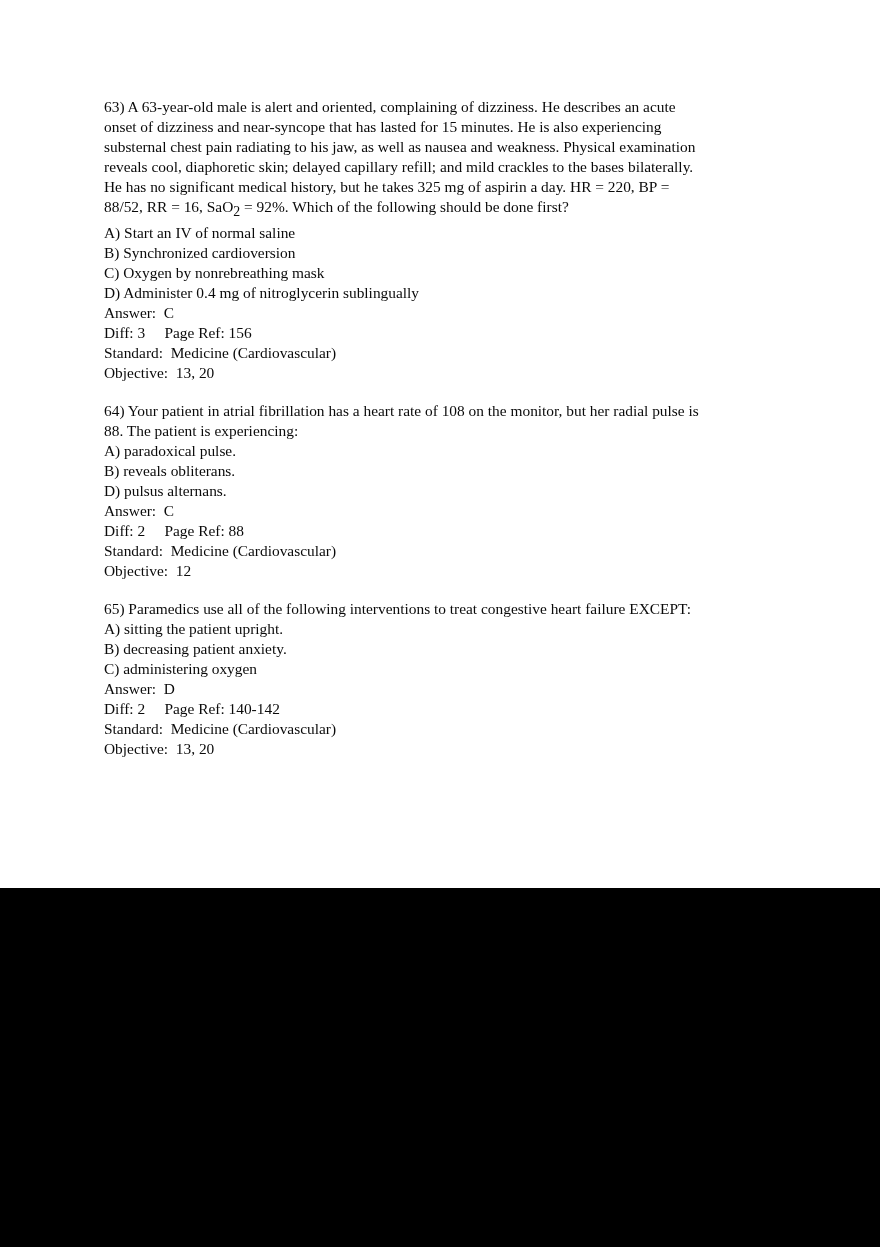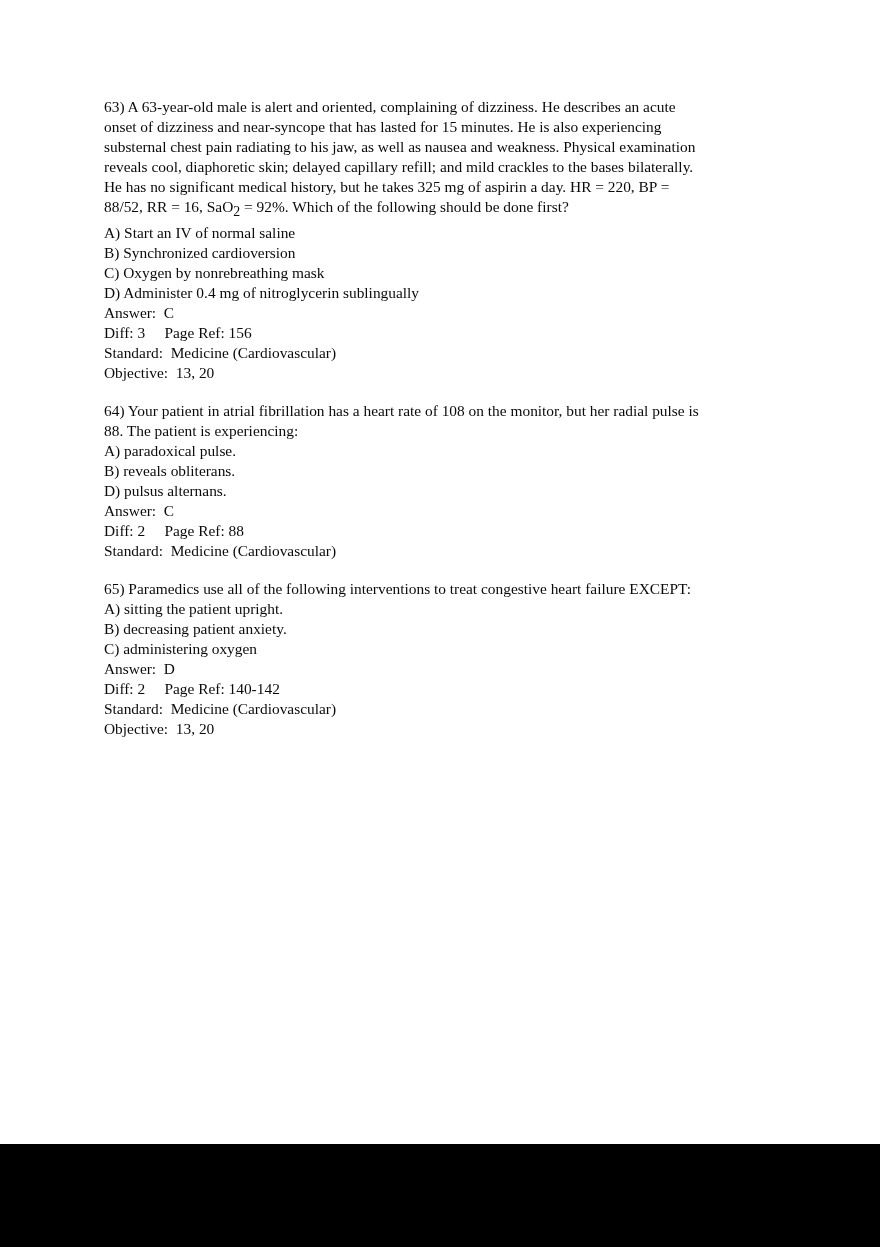--- a/index.html
+++ b/index.html
@@ -11,21 +11,21 @@
     height: 1247px;
     background: #000000;
     position: relative;
     overflow: hidden;
   }
   .page {
     position: absolute;
     top: 0;
     left: 0;
     width: 880px;
-    height: 1144px;
+    height: 888px;
     background: #ffffff;
   }
   .content {
     position: absolute;
     top: 97px;
     left: 104px;
     width: 720px;
     font-family: "Liberation Serif", "DejaVu Serif", serif;
     font-size: 15.4px;
     line-height: 20px;
@@ -90,20 +90,21 @@
 
     <div class="question">
       <div class="stem">64) Your patient in atrial fibrillation has a heart rate of 108 on the monitor, but her radial pulse is
 88. The patient is experiencing:</div>
       <div class="opt">A) paradoxical pulse.</div>
       <div class="opt">B) reveals obliterans.</div>
       <div class="opt">D) pulsus alternans.</div>
       <div class="meta">Answer:  C</div>
       <div class="meta">Diff: 2     Page Ref: 88</div>
       <div class="meta">Standard:  Medicine (Cardiovascular)</div>
+      <div class="meta">Objective:  12</div>
     </div>
 
     <div class="question">
       <div class="stem">65) Paramedics use all of the following interventions to treat congestive heart failure EXCEPT:</div>
       <div class="opt">A) sitting the patient upright.</div>
       <div class="opt">B) decreasing patient anxiety.</div>
       <div class="opt">C) administering oxygen</div>
       <div class="meta">Answer:  D</div>
       <div class="meta">Diff: 2     Page Ref: 140-142</div>
       <div class="meta">Standard:  Medicine (Cardiovascular)</div>

